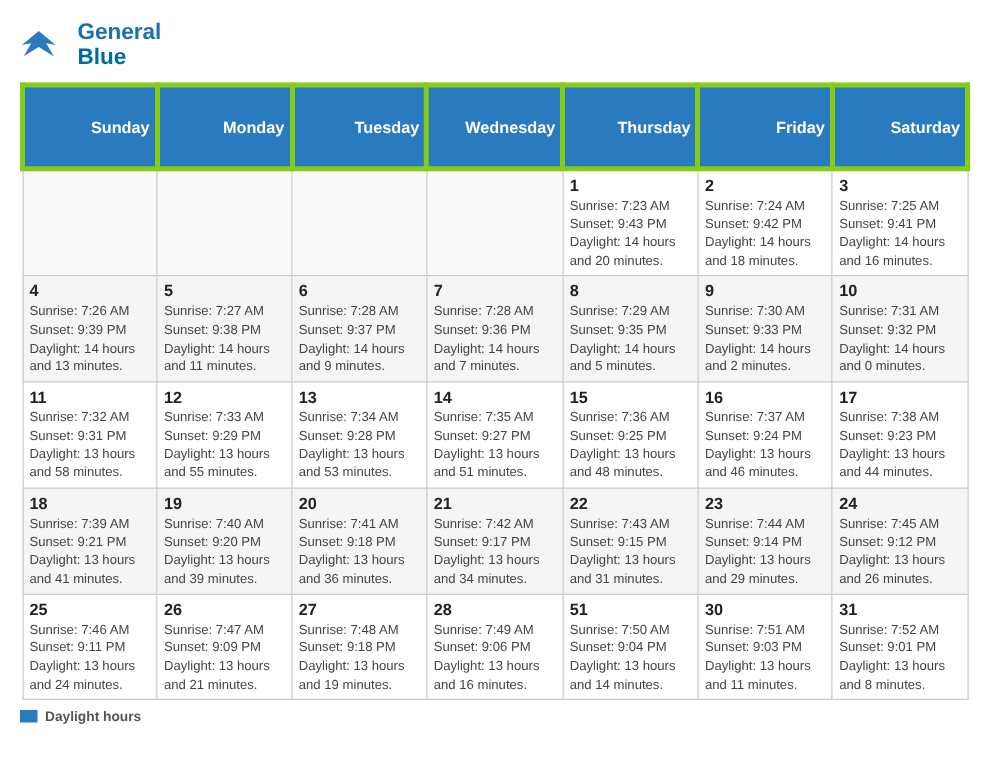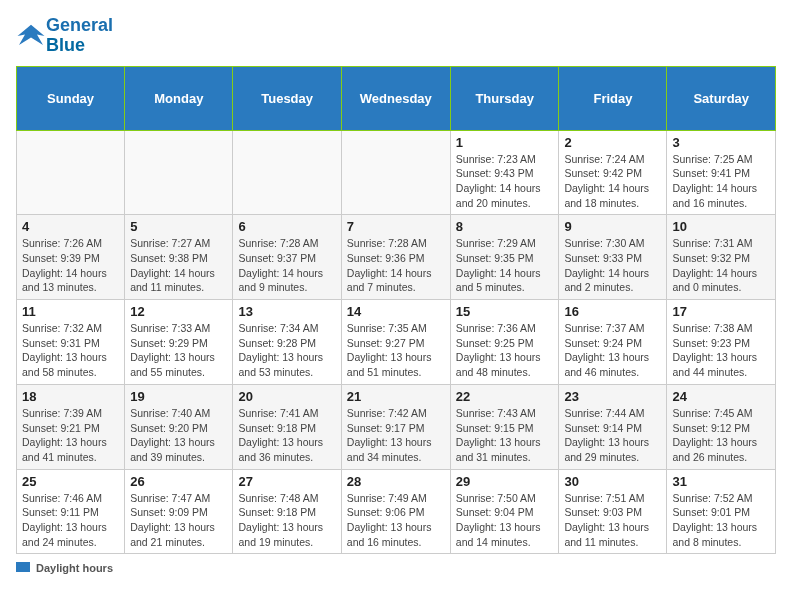--- a/index.html
+++ b/index.html
@@ -12,21 +12,21 @@
     }
     .header {
       display: flex;
       justify-content: space-between;
       align-items: flex-start;
       margin-bottom: 10px;
     }
     .logo {
       display: flex;
       align-items: center;
-      gap: 0;
+      gap: 16px;
     }
     .logo-text {
       font-size: 18px;
       font-weight: bold;
       color: #333;
       line-height: 1.1;
     }
     .logo-text span {
       color: #1a6faf;
     }
@@ -48,24 +48,24 @@
     }
     .calendar {
       width: 100%;
       border-collapse: collapse;
       font-size: 11px;
     }
     .calendar thead tr th {
       background: #2a7abf;
       color: #fff;
       padding: 24px 4px;
-      text-align: center;
+      text-align: right;
       font-size: 13px;
       font-weight: bold;
-      border: 1px solid #84cc16;
+      border: 4px solid #84cc16;
     }
     .calendar tbody tr td {
       vertical-align: top;
       padding: 4px 5px;
       border: 1px solid #ccc;
       min-height: 80px;
       width: 110px;
       color: #333;
       background: #fff;
     }
@@ -312,21 +312,21 @@
 Sunset: 9:18 PM
 Daylight: 13 hours and 19 minutes.</div>
           </td>
           <td>
             <div class="day-num">28</div>
             <div class="day-info">Sunrise: 7:49 AM
 Sunset: 9:06 PM
 Daylight: 13 hours and 16 minutes.</div>
           </td>
           <td>
-            <div class="day-num">29</div>
+            <div class="day-num">51</div>
             <div class="day-info">Sunrise: 7:50 AM
 Sunset: 9:04 PM
 Daylight: 13 hours and 14 minutes.</div>
           </td>
           <td>
             <div class="day-num">30</div>
             <div class="day-info">Sunrise: 7:51 AM
 Sunset: 9:03 PM
 Daylight: 13 hours and 11 minutes.</div>
           </td>

